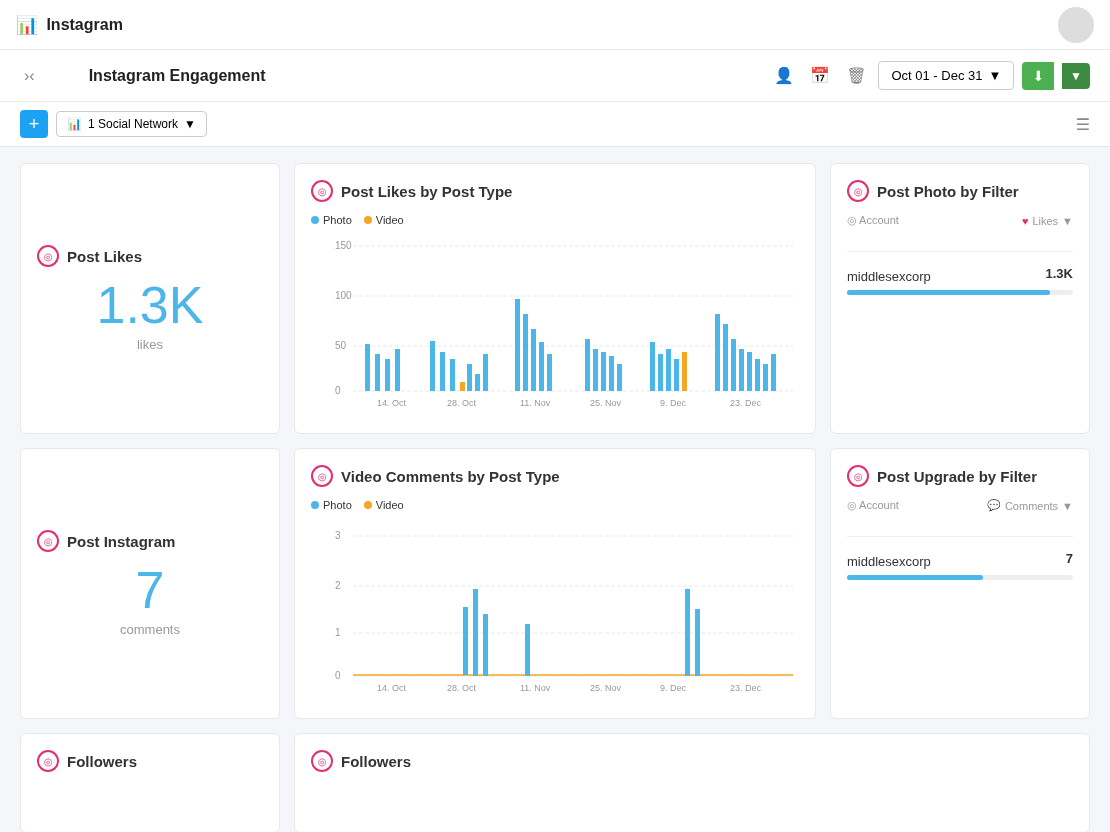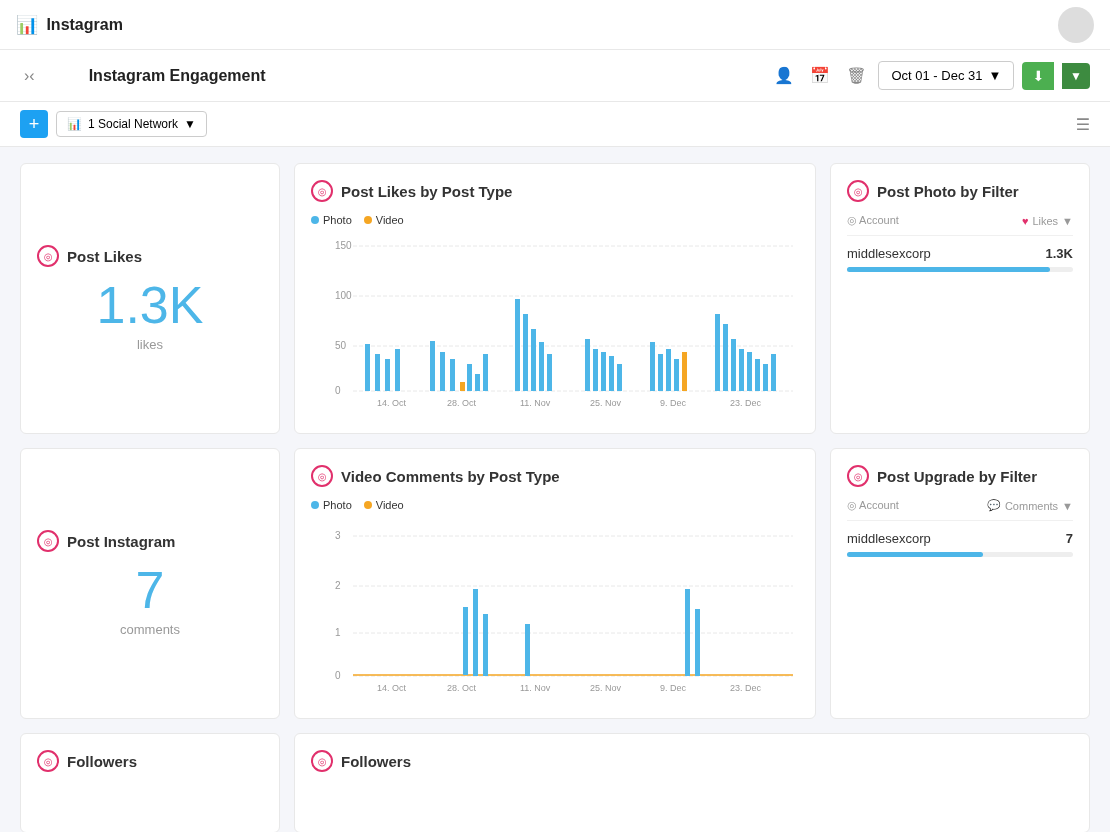--- a/index.html
+++ b/index.html
@@ -176,32 +176,32 @@
     }
     .dot-blue { background: #4db6e8; }
     .dot-orange { background: #f5a623; }
 
     
     .filter-row {
       display: flex;
       justify-content: space-between;
       align-items: center;
       border-bottom: 1px solid #f0f0f0;
-      padding-bottom: 8px;
+      padding-bottom: 24px;
       margin-bottom: 10px;
       font-size: 11px;
       color: #999;
     }
     .filter-account-row {
       display: flex;
       justify-content: space-between;
       align-items: center;
       margin-bottom: 6px;
     }
-    .filter-account-name { font-size: 13px; color: #333; }
+    .filter-account-name { font-size: 13px; color: #333; margin-top: 7px; }
     .filter-account-value { font-size: 13px; font-weight: 600; color: #333; }
     .progress-bar-track {
       background: #eee;
       border-radius: 3px;
       height: 5px;
       width: 100%;
       margin-top: 4px;
     }
     .progress-bar-fill {
       background: #4db6e8;

